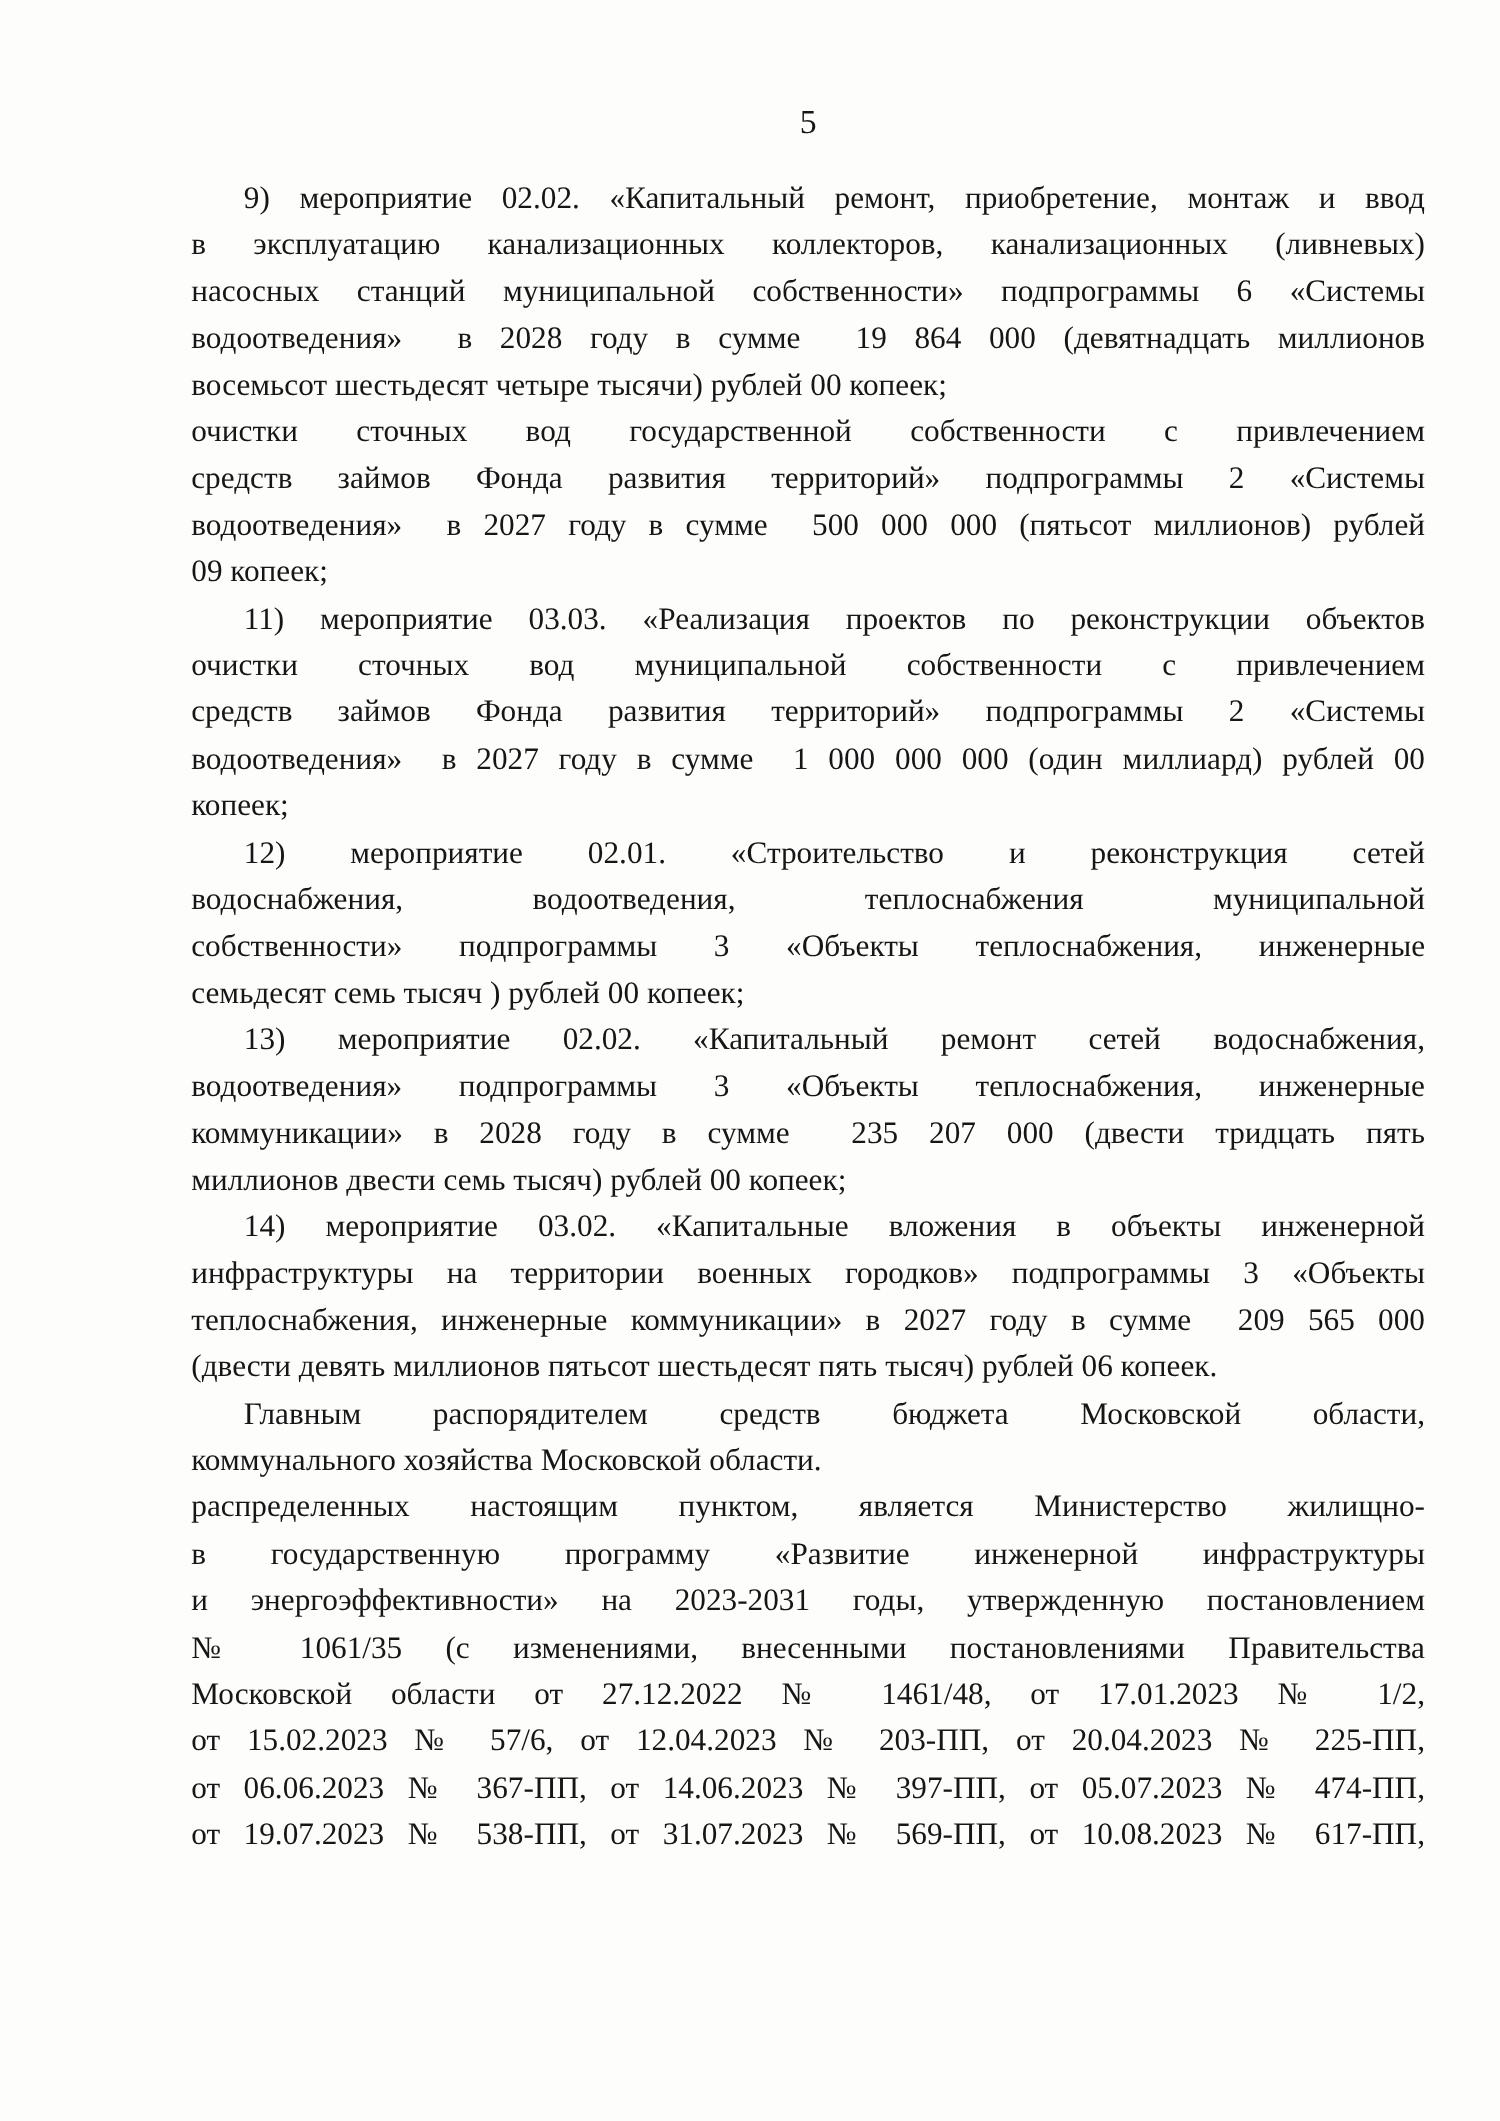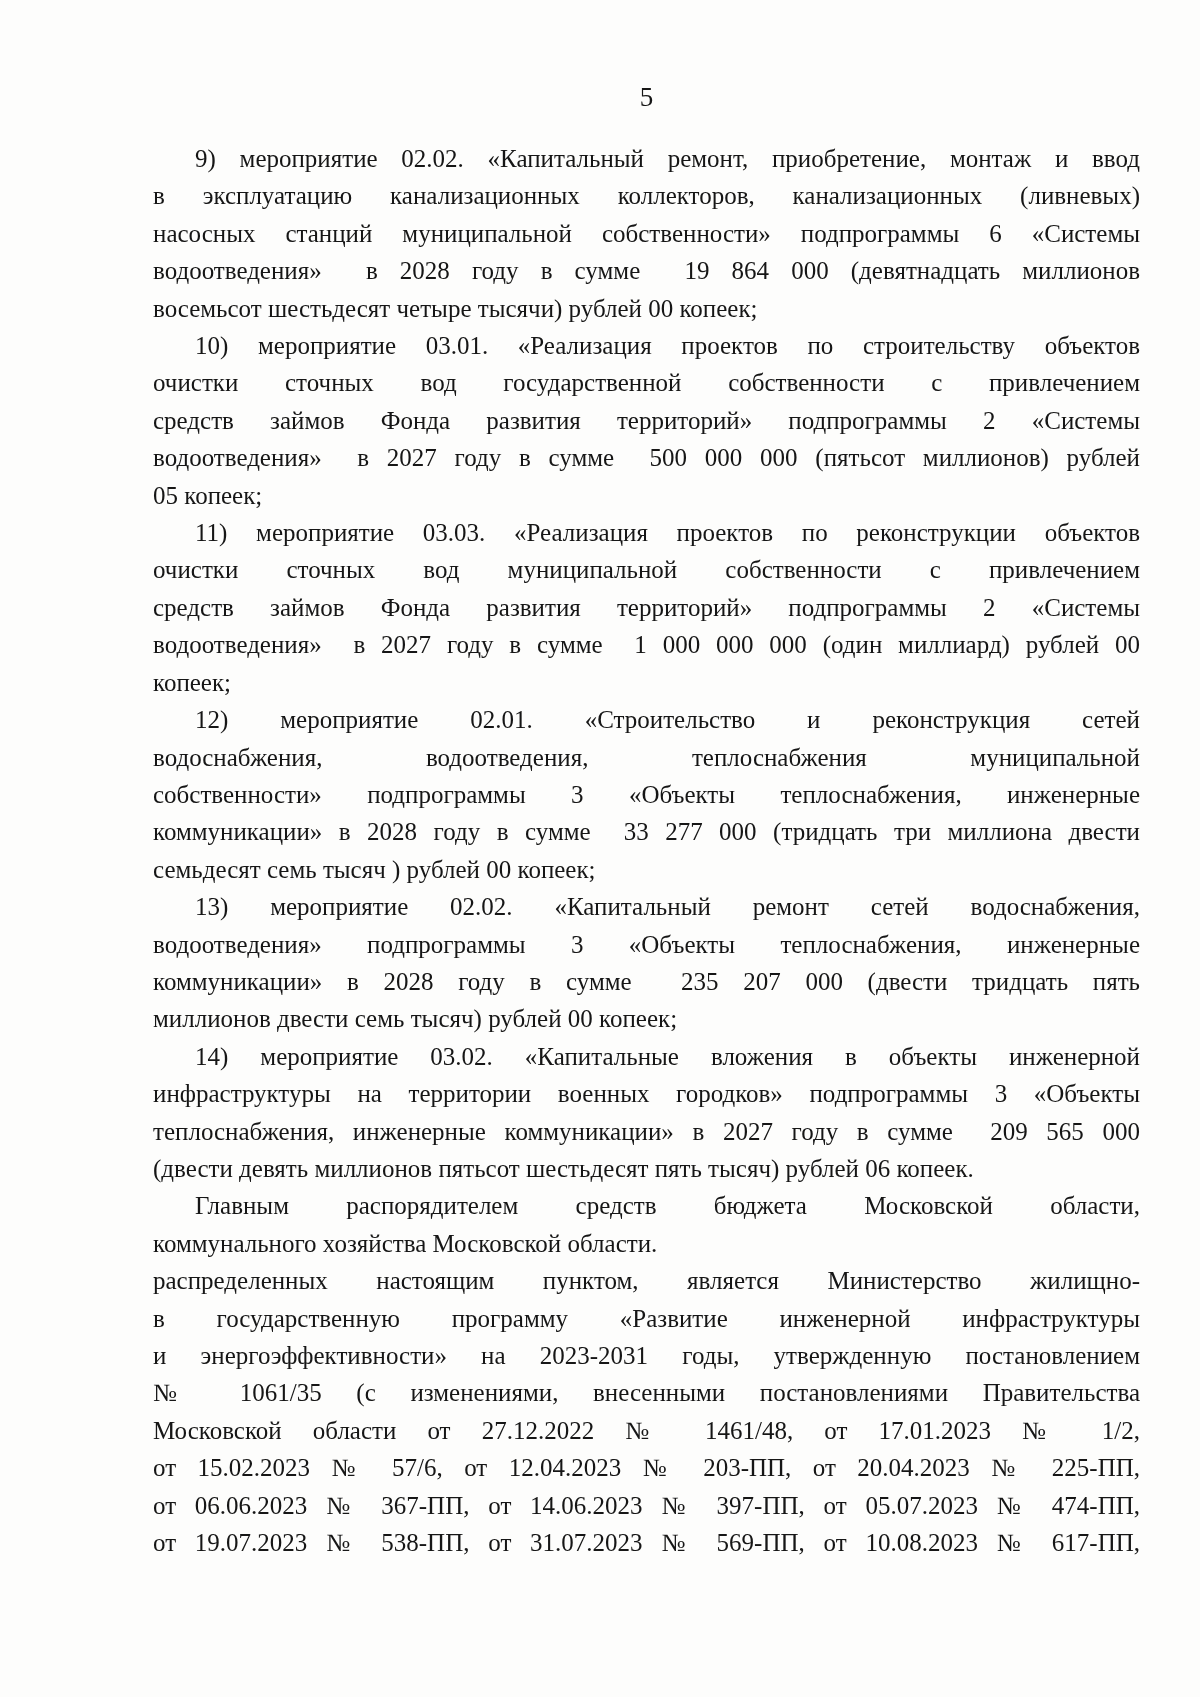--- a/index.html
+++ b/index.html
@@ -47,40 +47,38 @@
 
     <p class="para">
       <span class="ln just first">9) мероприятие 02.02. «Капитальный ремонт, приобретение, монтаж и ввод</span>
       <span class="ln just">в эксплуатацию канализационных коллекторов, канализационных (ливневых)</span>
       <span class="ln just">насосных станций муниципальной собственности» подпрограммы 6 «Системы</span>
       <span class="ln just">водоотведения»&nbsp; в 2028 году в сумме&nbsp; 19 864 000 (девятнадцать миллионов</span>
       <span class="ln left">восемьсот шестьдесят четыре тысячи) рублей 00 копеек;</span>
     </p>
 
     <p class="para">
-      <span class="ln just first">10) мероприятие 03.01. «Реализация проектов по строительству объектов</span>
       <span class="ln just">очистки сточных вод государственной собственности с привлечением</span>
       <span class="ln just">средств займов Фонда развития территорий» подпрограммы 2 «Системы</span>
       <span class="ln just">водоотведения»&nbsp; в 2027 году в сумме&nbsp; 500 000 000 (пятьсот миллионов) рублей</span>
-      <span class="ln left">05 копеек;</span>
+      <span class="ln left">09 копеек;</span>
     </p>
 
     <p class="para">
       <span class="ln just first">11) мероприятие 03.03. «Реализация проектов по реконструкции объектов</span>
       <span class="ln just">очистки сточных вод муниципальной собственности с привлечением</span>
       <span class="ln just">средств займов Фонда развития территорий» подпрограммы 2 «Системы</span>
       <span class="ln just">водоотведения»&nbsp; в 2027 году в сумме&nbsp; 1 000 000 000 (один миллиард) рублей 00</span>
       <span class="ln left">копеек;</span>
     </p>
 
     <p class="para">
       <span class="ln just first">12) мероприятие 02.01. «Строительство и реконструкция сетей</span>
       <span class="ln just">водоснабжения, водоотведения, теплоснабжения муниципальной</span>
       <span class="ln just">собственности» подпрограммы 3 «Объекты теплоснабжения, инженерные</span>
-      <span class="ln just">коммуникации» в 2028 году в сумме&nbsp; 33 277 000 (тридцать три миллиона двести</span>
       <span class="ln left">семьдесят семь тысяч ) рублей 00 копеек;</span>
     </p>
 
     <p class="para">
       <span class="ln just first">13) мероприятие 02.02. «Капитальный ремонт сетей водоснабжения,</span>
       <span class="ln just">водоотведения» подпрограммы 3 «Объекты теплоснабжения, инженерные</span>
       <span class="ln just">коммуникации» в 2028 году в сумме&nbsp; 235 207 000 (двести тридцать пять</span>
       <span class="ln left">миллионов двести семь тысяч) рублей 00 копеек;</span>
     </p>
 

